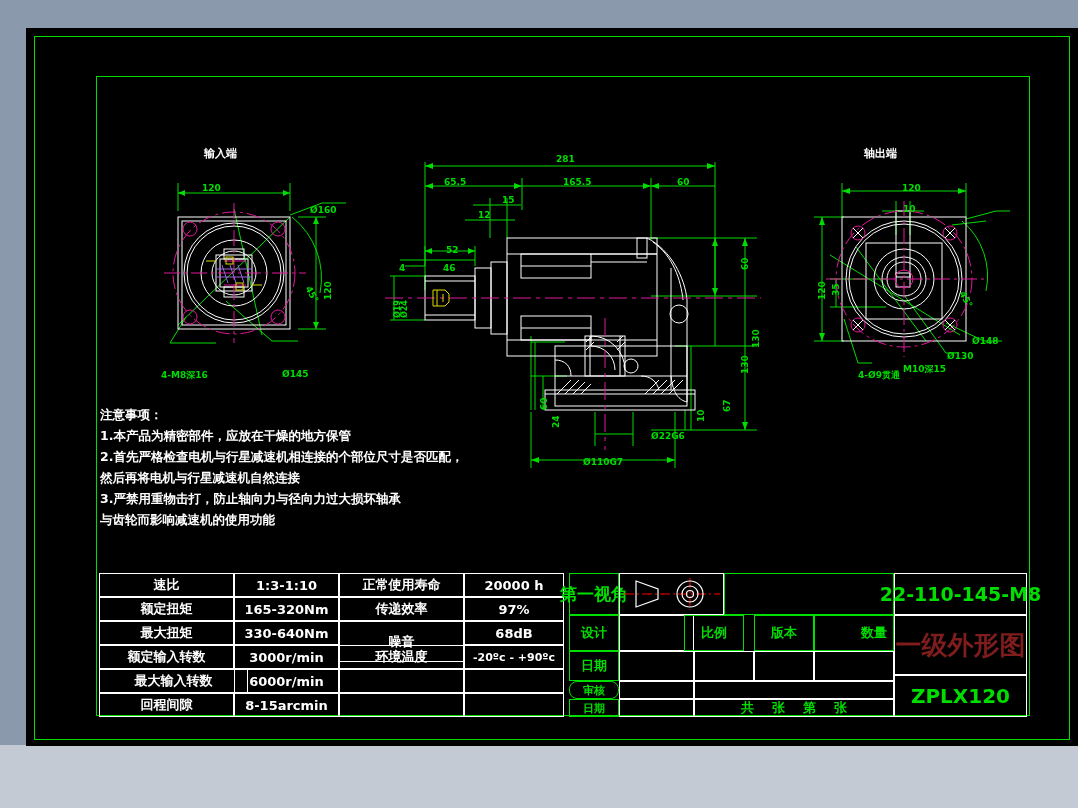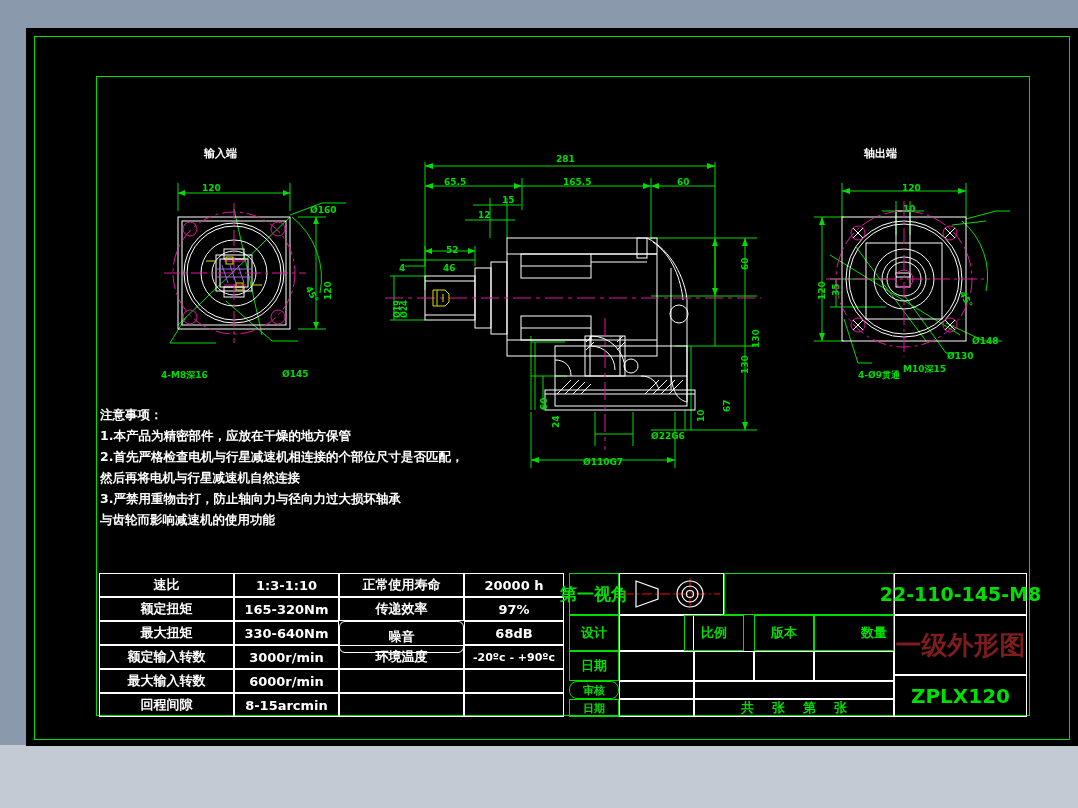--- a/index.html
+++ b/index.html
@@ -392,29 +392,29 @@
     <div class="cell" style="left:240px;top:0;width:125px;height:24px;">正常使用寿命</div>
     <div class="cell" style="left:365px;top:0;width:100px;height:24px;">20000 h</div>
 
     <div class="cell" style="left:0;top:24px;width:135px;height:24px;">额定扭矩</div>
     <div class="cell" style="left:135px;top:24px;width:105px;height:24px;">165-320Nm</div>
     <div class="cell" style="left:240px;top:24px;width:125px;height:24px;">传递效率</div>
     <div class="cell" style="left:365px;top:24px;width:100px;height:24px;">97%</div>
 
     <div class="cell" style="left:0;top:48px;width:135px;height:24px;">最大扭矩</div>
     <div class="cell" style="left:135px;top:48px;width:105px;height:24px;">330-640Nm</div>
-    <div class="cell" style="left:240px;top:48px;width:125px;height:32px;border-radius:6px;">噪音</div>
+    <div class="cell" style="left:240px;top:48px;width:125px;height:41px;">噪音</div>
     <div class="cell" style="left:365px;top:48px;width:100px;height:24px;">68dB</div>
 
     <div class="cell" style="left:0;top:72px;width:135px;height:24px;">额定输入转数</div>
     <div class="cell" style="left:135px;top:72px;width:105px;height:24px;">3000r/min</div>
     <div class="cell" style="left:240px;top:72px;width:125px;height:24px;">环境温度</div>
     <div class="cell sub" style="left:365px;top:72px;width:100px;height:24px;">-20ºc - +90ºc</div>
 
-    <div class="cell" style="left:0;top:96px;width:135px;height:24px;">最大输入转数</div>
+    <div class="cell" style="left:0;top:96px;width:149px;height:24px;">最大输入转数</div>
     <div class="cell" style="left:135px;top:96px;width:105px;height:24px;">6000r/min</div>
     <div class="cell" style="left:240px;top:96px;width:125px;height:24px;"></div>
     <div class="cell" style="left:365px;top:96px;width:100px;height:24px;"></div>
 
     <div class="cell" style="left:0;top:120px;width:135px;height:24px;">回程间隙</div>
     <div class="cell" style="left:135px;top:120px;width:105px;height:24px;">8-15arcmin</div>
     <div class="cell" style="left:240px;top:120px;width:125px;height:24px;"></div>
     <div class="cell" style="left:365px;top:120px;width:100px;height:24px;"></div>
 
     <div class="gcell" style="left:470px;top:0;width:50px;height:42px;font-size:17px;">第一视角</div>

